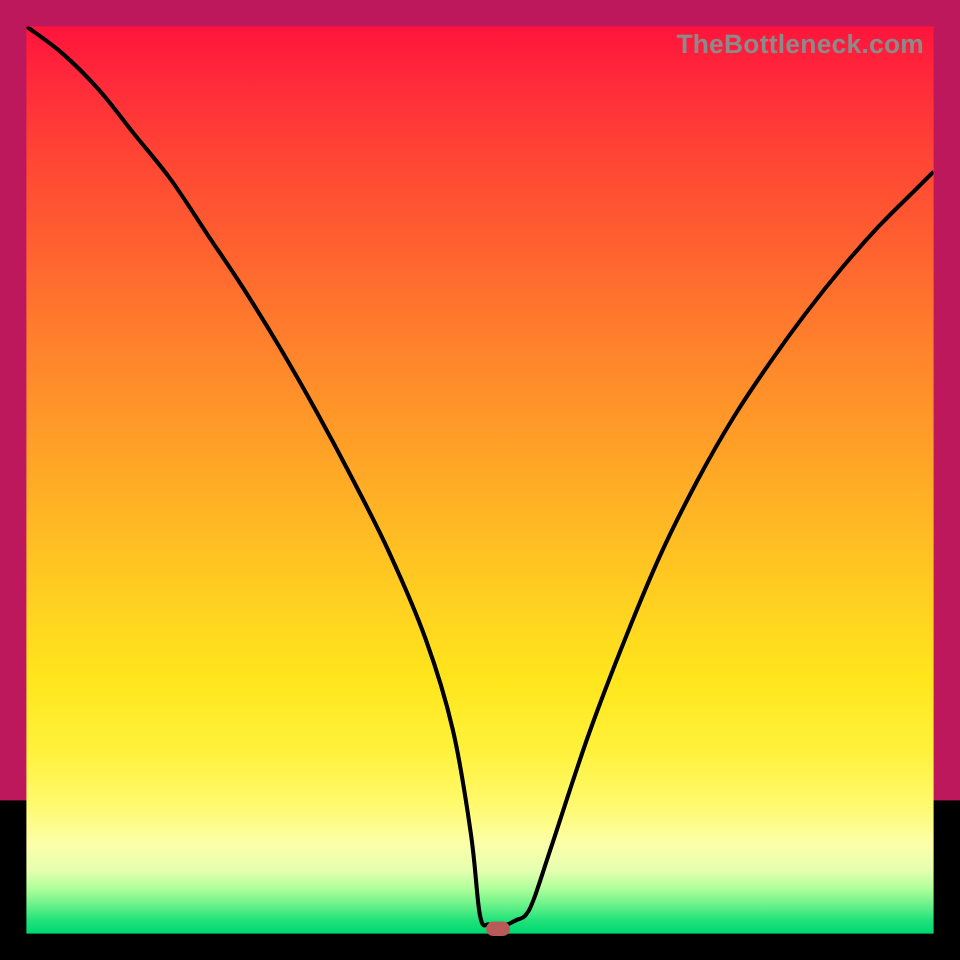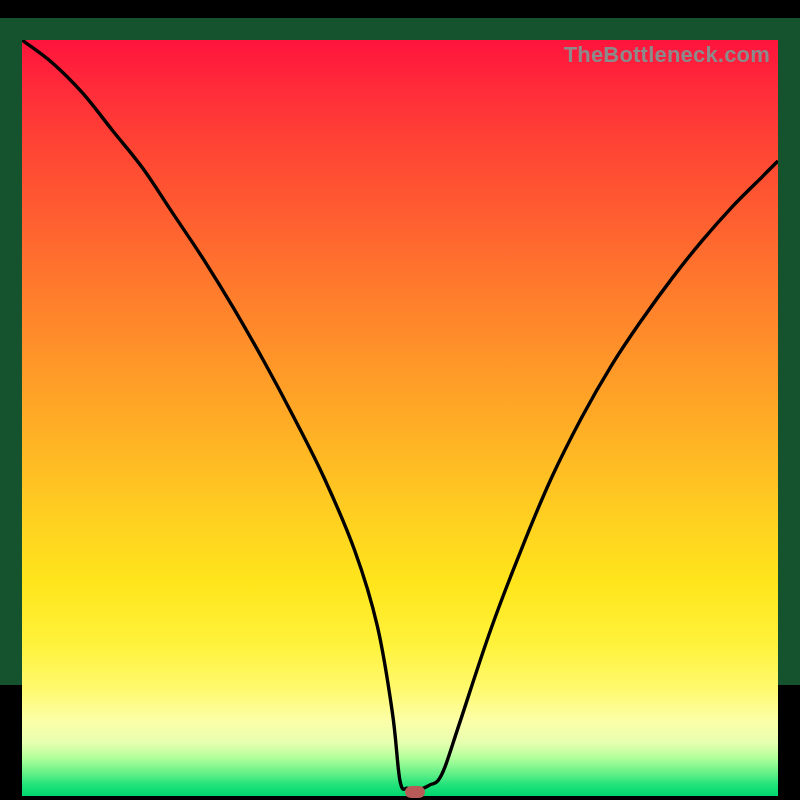--- a/index.html
+++ b/index.html
@@ -8,22 +8,21 @@
     width: 800px;
     height: 800px;
     background: #000;
     overflow: hidden;
     font-family: Arial, Helvetica, sans-serif;
   }
   .frame {
     position: relative;
     width: 800px;
     height: 667px;
-    background: #14532d;
-    margin-top: 18px;
+    background: #be185d;
   }
   .plot {
     position: absolute;
     left: 22px;
     top: 22px;
     width: 756px;
     height: 756px;
     
     background: linear-gradient(to bottom,
       #ff143c 0%,

